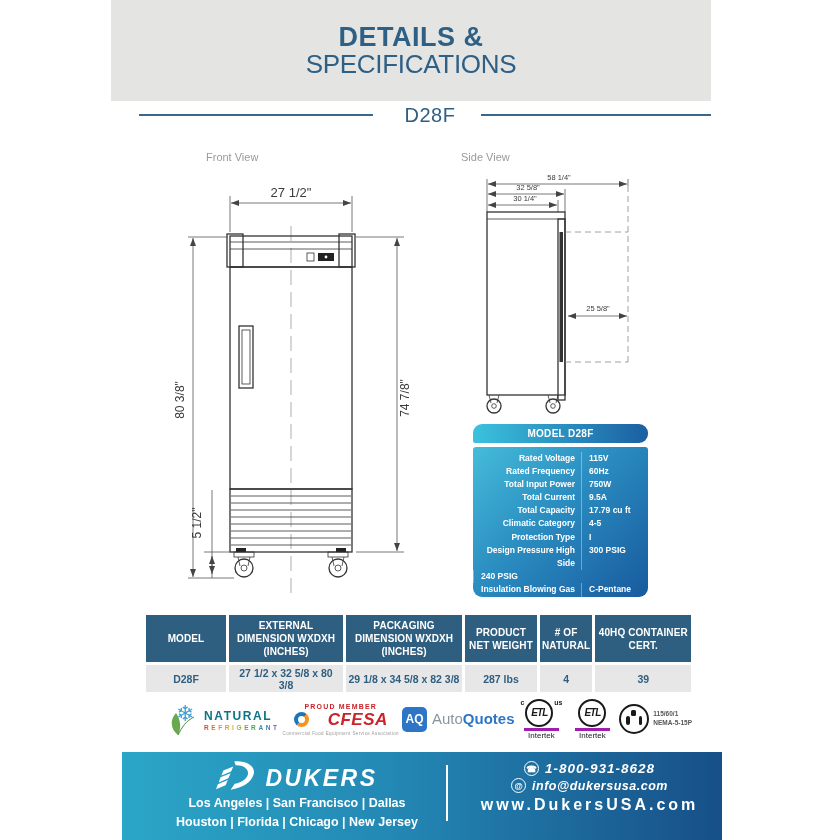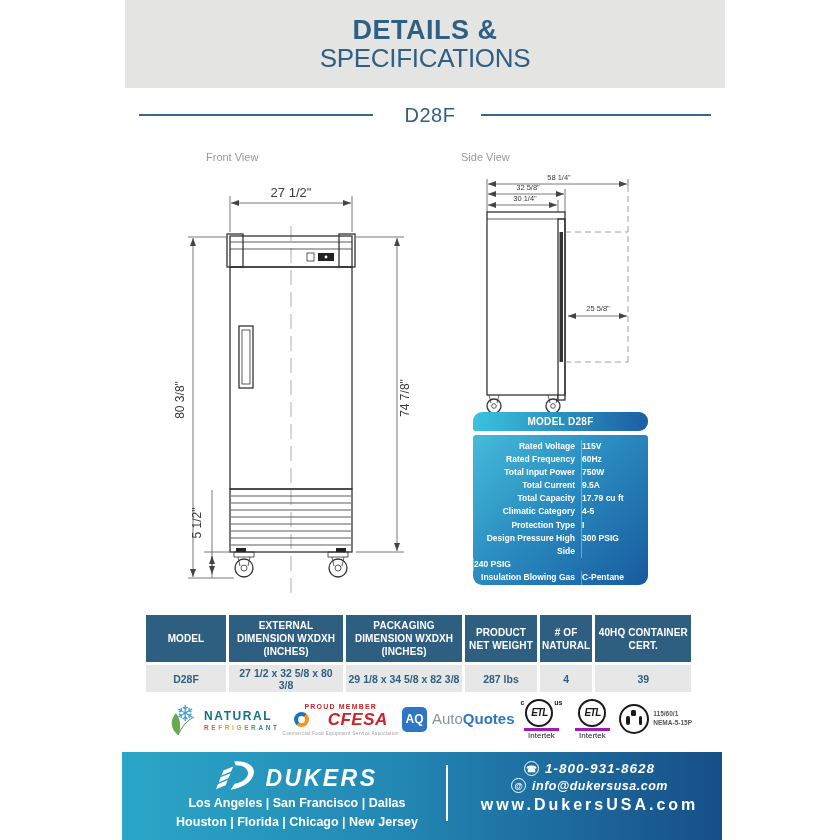--- a/index.html
+++ b/index.html
@@ -1,44 +1,44 @@
 <!DOCTYPE html>
 <html><head>
 <meta charset="utf-8">
 <style>
   html,body{margin:0;padding:0;background:#fff;}
   .pg{position:relative;width:840px;height:840px;background:#fff;overflow:hidden;
       font-family:"Liberation Sans",sans-serif;}
   .abs{position:absolute;}
 
   
-  .hdr{left:125px;top:0;width:600px;height:88px;background:#e4e4e2;
+  .hdr{left:111px;top:0;width:600px;height:101px;background:#e4e4e2;
        display:flex;flex-direction:column;align-items:center;justify-content:center;text-align:center;}
   .hdr .t1{font-size:27px;font-weight:bold;color:#2e5f85;letter-spacing:.5px;line-height:1.05;}
   .hdr .t2{font-size:26px;font-weight:normal;color:#2e5f85;letter-spacing:-.3px;line-height:1.05;}
 
   
   .mrow{left:125px;top:102px;width:600px;height:26px;display:flex;align-items:center;justify-content:center;}
   .mrow .ln{height:2px;background:#39688c;flex:none;}
   .mrow .lnL{width:234px;margin-right:32px;}
   .mrow .lnR{width:230px;margin-left:26px;}
   .mrow .mt{font-size:20px;color:#2e5f85;font-weight:500;letter-spacing:.5px;}
 
   
-  .card{left:473px;top:412px;width:175px;}
+  .card{left:473px;top:424px;width:175px;}
   .card .chead{height:19px;border-radius:9px 9px 9px 2px;
       background:linear-gradient(90deg,#3bc2de,#1b5fa2);
       display:flex;align-items:center;justify-content:center;
       color:#fff;font-size:10px;font-weight:bold;letter-spacing:.3px;}
   .card .cbody{margin-top:4px;height:150px;border-radius:3px 3px 9px 9px;
       background:linear-gradient(135deg,#45bcda 0%,#2a8cc0 45%,#185a9e 100%);
       padding-top:5px;box-sizing:border-box;}
   .crow{display:flex;color:#fff;font-weight:bold;font-size:8.5px;line-height:13.1px;}
   .crow .cl{width:102px;text-align:right;padding-right:6px;flex:none;}
-  .crow .cv{border-left:1px solid rgba(255,255,255,.35);}
+  .crow .cv{padding-left:7px;border-left:1px solid rgba(255,255,255,.35);}
 
   
   .itbl{left:143px;top:612px;border-collapse:separate;border-spacing:3px 3px;}
   .itbl th{background:#2f5f80;color:#fff;font-size:10px;font-weight:bold;
       padding:4px 2px;line-height:1.3;text-align:center;vertical-align:middle;letter-spacing:.1px;}
   .itbl td{background:#e7e7e7;color:#2e5f80;font-size:10.5px;font-weight:bold;
       text-align:center;vertical-align:middle;height:27px;padding:0 2px;}
 
   
   .badges{left:168px;top:691px;width:524px;height:56px;display:flex;align-items:center;

